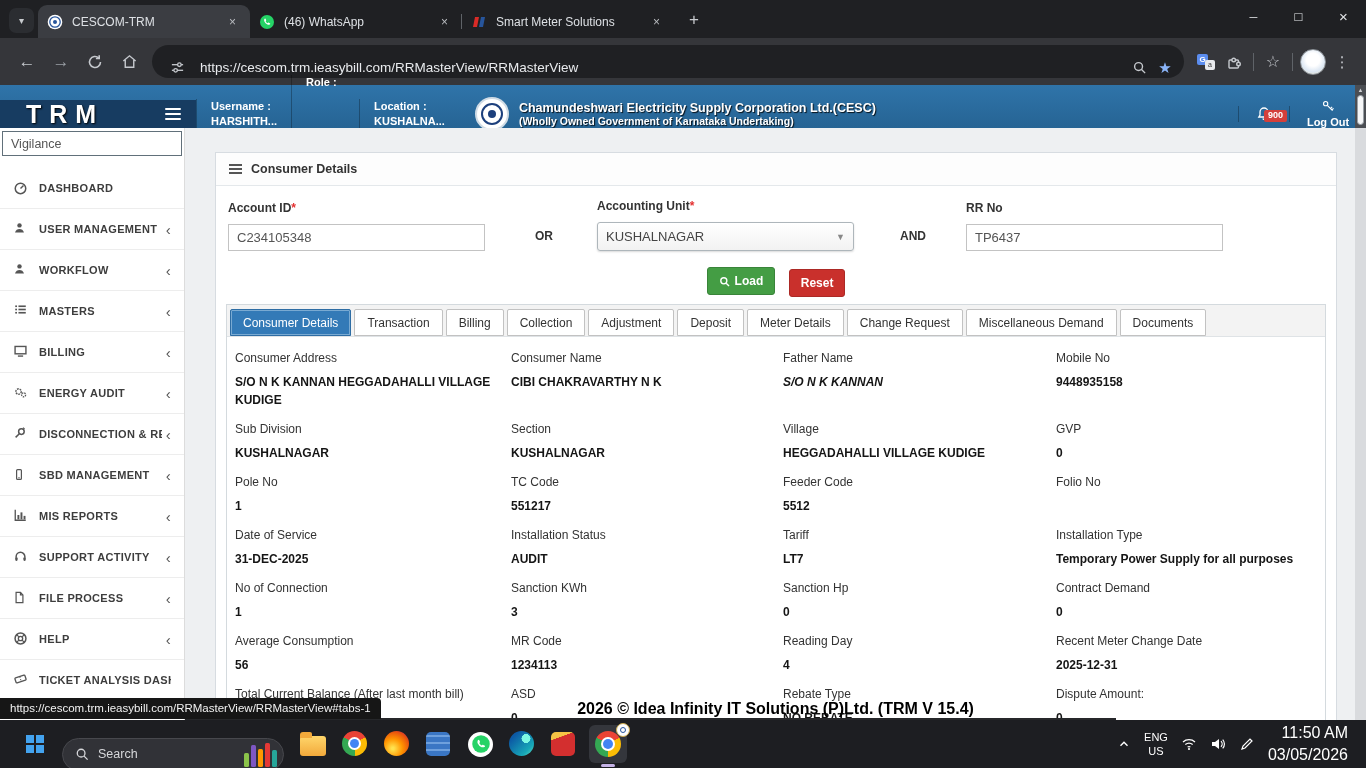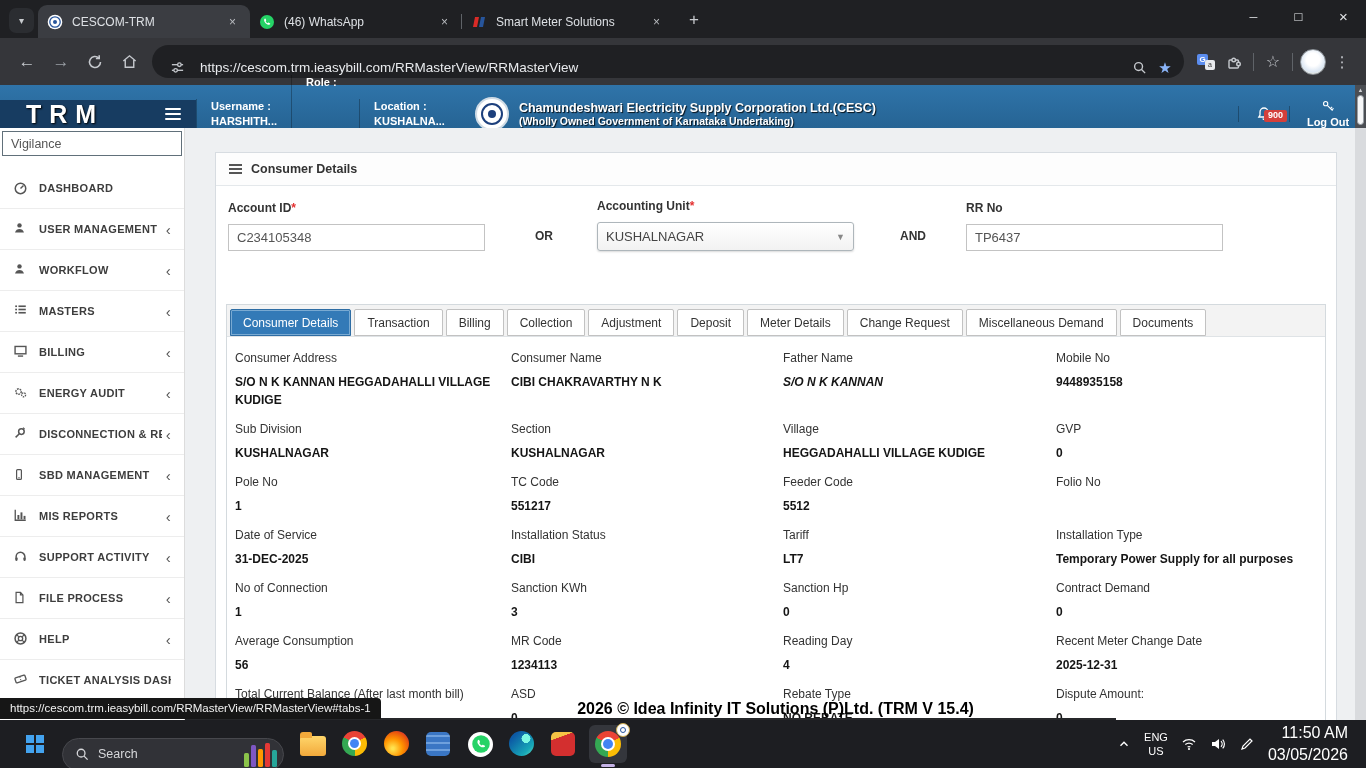--- a/index.html
+++ b/index.html
@@ -474,20 +474,32 @@
           <span class="caret">▼</span>
         </div>
       </div>
       <div class="conj andlbl">AND</div>
       <div class="fgroup g3">
         <div class="flabel">RR No</div>
         <input class="finput" type="text" value="TP6437" style="">
       </div>
     </div>
 
+    <div class="btn-row">
+      <button class="btn btn-load">
+        <svg width="11" height="11" viewBox="0 0 16 16">
+            <circle cx="7" cy="7" r="4.4" fill="none" stroke="#fff" stroke-width="2"></circle>
+            <line x1="10.4" y1="10.4" x2="14.6" y2="14.6" stroke="#fff" stroke-width="2"></line>
+          </svg>
+        <span>Load</span>
+      </button>
+      <button class="btn btn-reset">
+        <span>Reset</span>
+      </button>
+    </div>
 
     <div class="content-box">
       <div id="main-tabbar">
           <button class="tab-btn active">Consumer Details</button>
           <button class="tab-btn">Transaction</button>
           <button class="tab-btn">Billing</button>
           <button class="tab-btn">Collection</button>
           <button class="tab-btn">Adjustment</button>
           <button class="tab-btn">Deposit</button>
           <button class="tab-btn">Meter Details</button>
@@ -543,21 +555,21 @@
           <div class="cell">
             <div class="dlabel">Folio No</div>
             <div class="dvalue"></div>
           </div>
           <div class="cell">
             <div class="dlabel">Date of Service</div>
             <div class="dvalue">31-DEC-2025</div>
           </div>
           <div class="cell">
             <div class="dlabel">Installation Status</div>
-            <div class="dvalue">CIBI</div>
+            <div class="dvalue">AUDIT</div>
           </div>
           <div class="cell">
             <div class="dlabel">Tariff</div>
             <div class="dvalue">LT7</div>
           </div>
           <div class="cell">
             <div class="dlabel">Installation Type</div>
             <div class="dvalue">Temporary Power Supply for all purposes</div>
           </div>
           <div class="cell">

